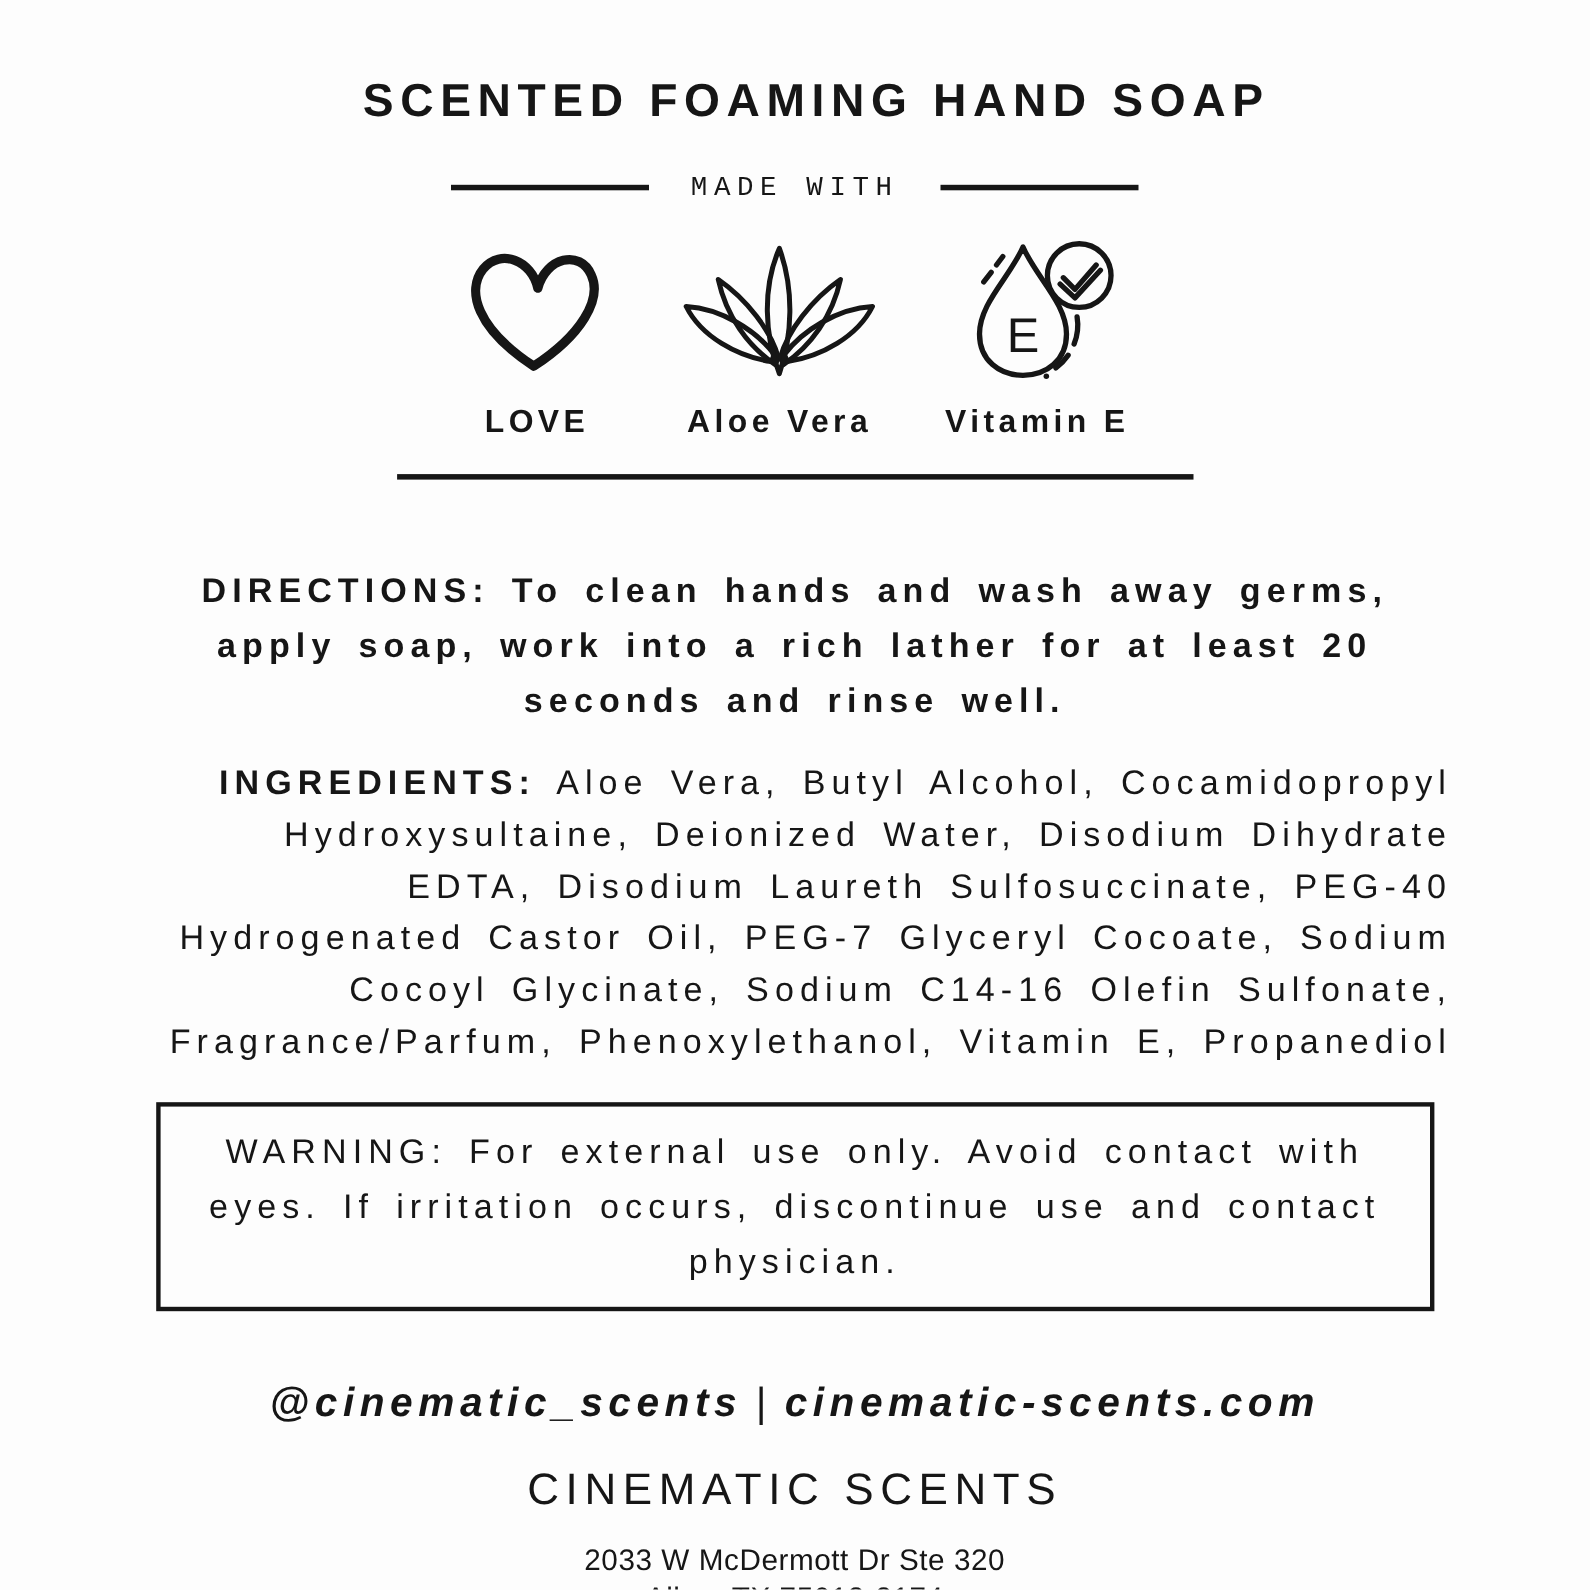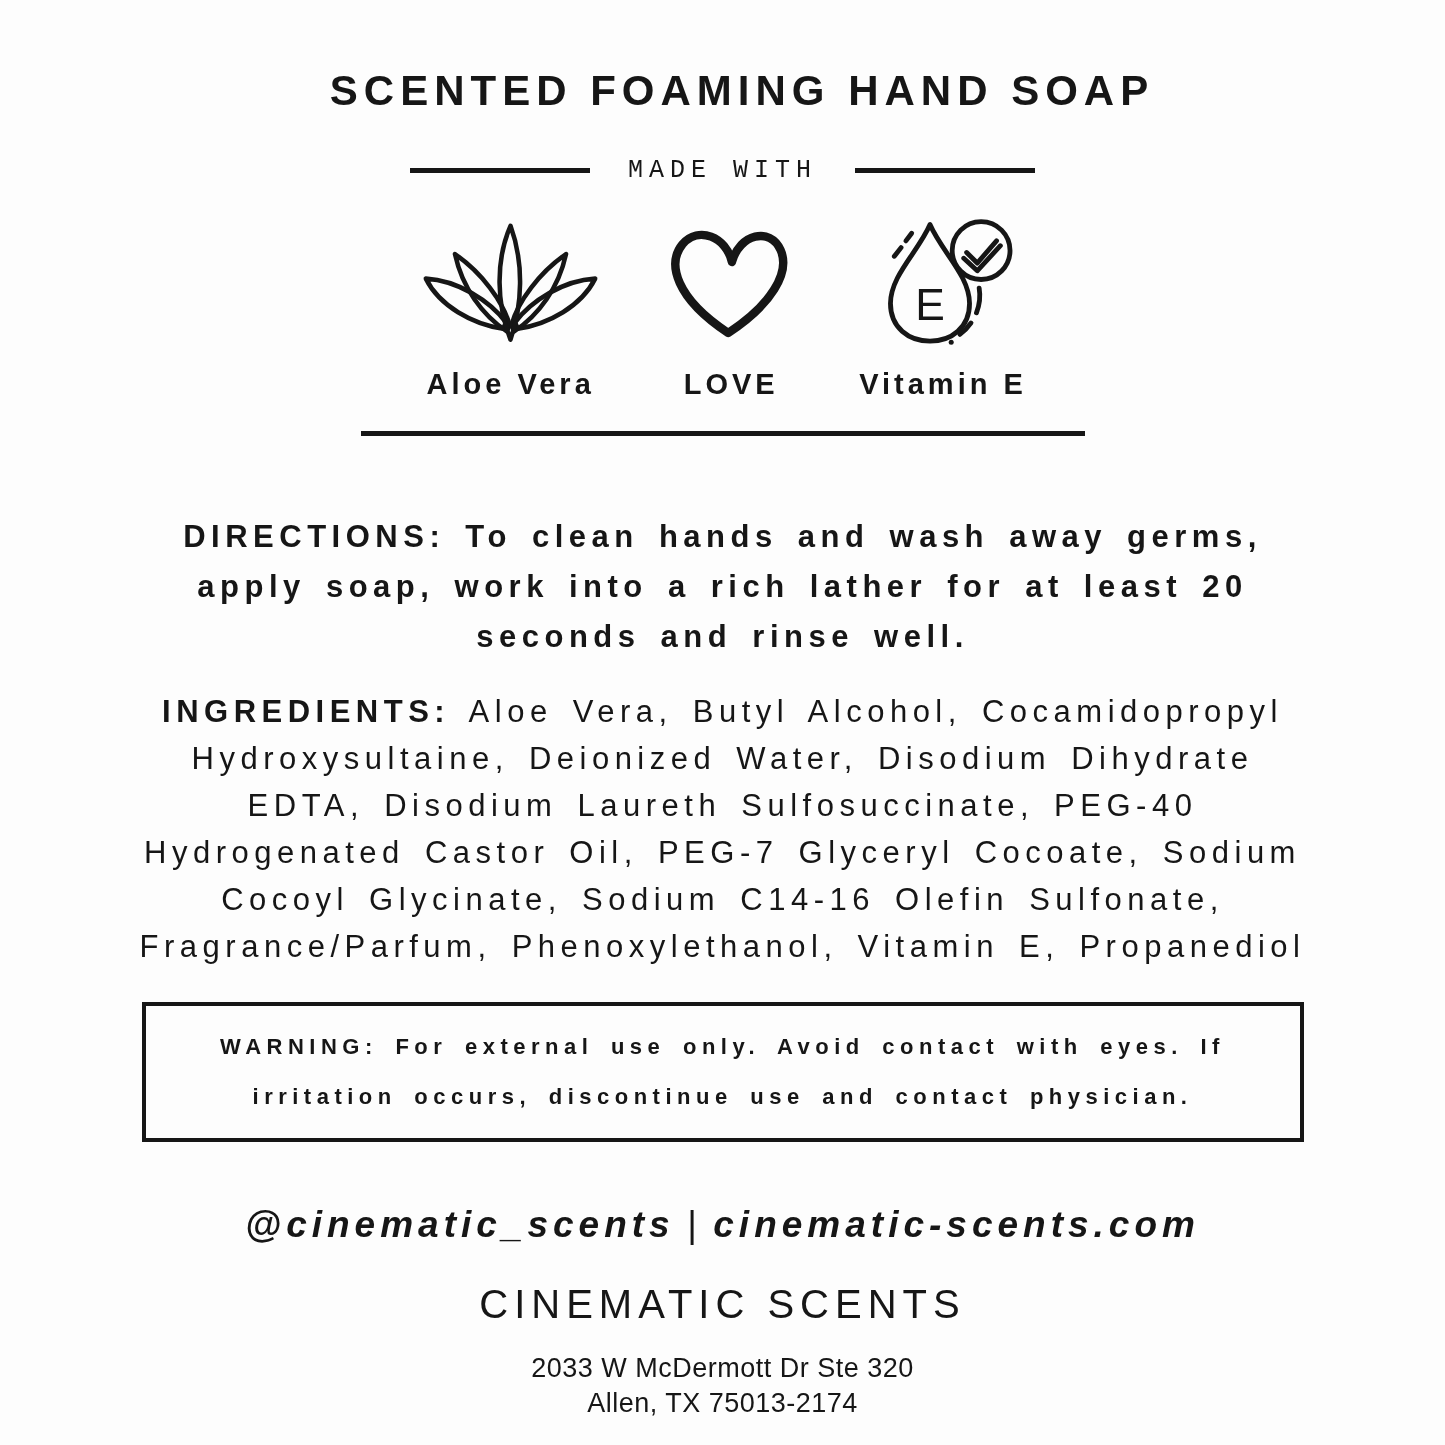--- a/index.html
+++ b/index.html
@@ -72,34 +72,35 @@
   .directions {
     margin-top: 76px;
     max-width: 1120px;
     font-weight: 700;
   }
   .ingredients {
     margin-top: 26px;
     max-width: 1195px;
     font-weight: 400;
     line-height: 47px;
+    text-align: right;
   }
   .para .heading { font-weight: 700; }
   .warning-box {
     margin: 32px auto 0 auto;
     width: 1162px;
     border: 4px solid #161616;
     padding: 16px 26px;
   }
   .warning-text {
-    font-size: 22px;
+    font-size: 31px;
     line-height: 50px;
     letter-spacing: 5.5px;
     word-spacing: 6px;
-    font-weight: 700;
+    font-weight: 400;
   }
   .social-line {
     margin-top: 62px;
     font-size: 37px;
     font-weight: 700;
     letter-spacing: 5px;
     word-spacing: 4px;
     font-style: italic;
   }
   .social-line .sep { font-weight: 400; padding: 0 12px; }
@@ -127,38 +128,38 @@
   <div class="made-with-row">
     <div class="made-with-line"></div>
     <div class="made-with-label">MADE WITH</div>
     <div class="made-with-line"></div>
   </div>
 
   <div class="icons-row">
 
     <div class="made-with-item">
       <span class="icon-box">
+        <svg width="140" height="126" viewBox="0 0 150 135" fill="none" stroke="#161616" stroke-width="9" stroke-linecap="round" stroke-linejoin="round">
+          <path d="M76,45 C70,18 40,6 23,26 C6,47 16,84 72,121 C118,91 139,56 128,32 C117,7 84,15 76,45"></path>
+        </svg>
+      </span>
+      <span class="item-label">LOVE</span>
+    </div>
+
+    <div class="made-with-item">
+      <span class="icon-box">
         <svg width="185" height="132" viewBox="0 0 200 145" fill="none" stroke="#161616" stroke-width="5" stroke-linecap="round" stroke-linejoin="round">
           <path d="M92,126 C58,121 22,101 7,71 C42,73 77,95 95,119 Z"></path>
           <path d="M108,126 C142,121 178,101 193,71 C158,73 123,95 105,119 Z"></path>
           <path d="M96,129 C69,111 47,81 39,44 C68,64 92,96 99,122 Z"></path>
           <path d="M104,129 C131,111 153,81 161,44 C132,64 108,96 101,122 Z"></path>
           <path d="M100,138 C85,100 83,52 100,13 C115,54 113,100 100,138 Z"></path>
         </svg>
       </span>
       <span class="item-label">Aloe Vera</span>
-    </div>
-
-    <div class="made-with-item">
-      <span class="icon-box">
-        <svg width="140" height="126" viewBox="0 0 150 135" fill="none" stroke="#161616" stroke-width="9" stroke-linecap="round" stroke-linejoin="round">
-          <path d="M76,45 C70,18 40,6 23,26 C6,47 16,84 72,121 C118,91 139,56 128,32 C117,7 84,15 76,45"></path>
-        </svg>
-      </span>
-      <span class="item-label">LOVE</span>
     </div>
 
     <div class="made-with-item">
       <span class="icon-box">
         <svg width="155" height="135" viewBox="0 0 160 140" fill="none" stroke="#161616" stroke-width="5" stroke-linecap="round" stroke-linejoin="round">
           <path d="M66,14 C54,42 25,67 25,96 C25,121 44,135 66,135 C88,135 107,121 107,96 C107,67 78,42 66,14 Z"></path>
           <line x1="29" y1="47" x2="36" y2="38"></line>
           <line x1="41" y1="31" x2="47" y2="23"></line>
           <path d="M117,80 C120,98 112,117 97,128" stroke-dasharray="26 12"></path>
           <circle cx="88" cy="136" r="2.6" fill="#161616" stroke="none"></circle>

